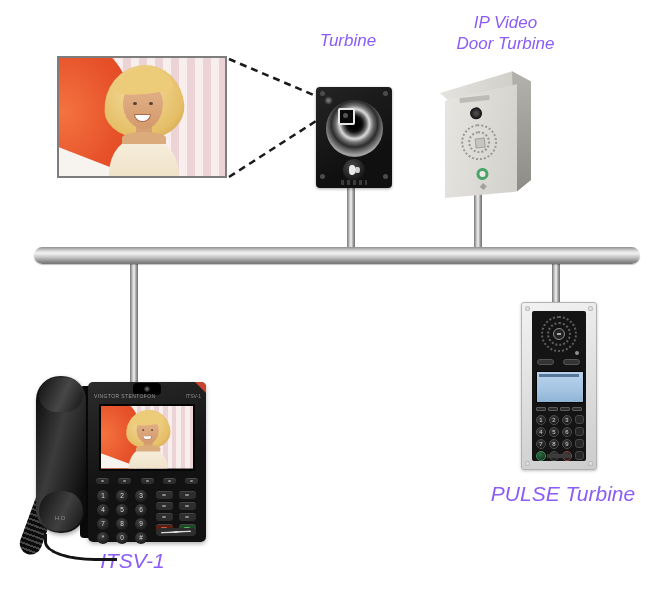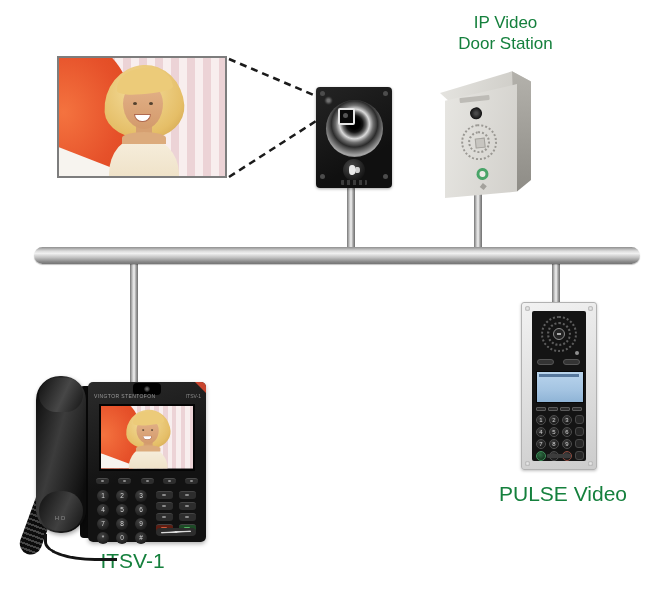--- a/index.html
+++ b/index.html
@@ -1,20 +1,20 @@
 <!DOCTYPE html>
 <html><head>
 <meta charset="utf-8">
 <style>
   html,body{margin:0;padding:0;background:#fff;}
   #canvas{position:relative;width:652px;height:595px;background:#ffffff;overflow:hidden;
           font-family:"Liberation Sans",sans-serif;}
 
   
-  .diagram-label{position:absolute;color:#15803d;text-align:center;line-height:1.22;}
+  .diagram-label{position:absolute;color:#8b5cf6;font-style:italic;text-align:center;line-height:1.22;}
   #label-turbine{left:288px;top:31px;width:120px;font-size:17px;}
   #label-doorstation{left:423px;top:13px;width:165px;font-size:17px;}
   #label-itsv{left:70px;top:548px;width:125px;font-size:21px;}
   #label-pulse{left:478px;top:481px;width:170px;font-size:21px;}
 
   
   #connector-svg{position:absolute;left:0;top:0;width:652px;height:595px;pointer-events:none;}
   .stem{position:absolute;width:8px;border-radius:3px;
         background:linear-gradient(90deg,#767676,#d9d9d9 38%,#efefef 52%,#a2a2a2 75%,#6d6d6d);}
   #stem-turbine{left:347px;top:186px;height:66px;}
@@ -197,27 +197,28 @@
       <div class="sc-chest"></div>
       <div class="sc-face"></div>
       <div class="sc-fringe"></div>
       <div class="sc-eye l"></div>
       <div class="sc-eye r"></div>
       <div class="sc-smile"></div>
     </div>
   </div>
 
   <div class="diagram-label" id="label-turbine">
+    <div>Turbine</div>
   </div>
   <div class="diagram-label" id="label-doorstation">
     <div>IP Video</div>
-    <div>Door Station</div>
+    <div>Door Turbine</div>
   </div>
   <div class="diagram-label" id="label-itsv">ITSV-1</div>
-  <div class="diagram-label" id="label-pulse">PULSE Video</div>
+  <div class="diagram-label" id="label-pulse">PULSE Turbine</div>
 
   <div id="turbine">
     <span class="screw tl"></span>
     <span class="screw tr"></span>
     <span class="screw bl"></span>
     <span class="screw br"></span>
     <div id="turbine-lens"></div>
     <div id="turbine-ring"></div>
     <div id="turbine-cam">
         <i></i>

